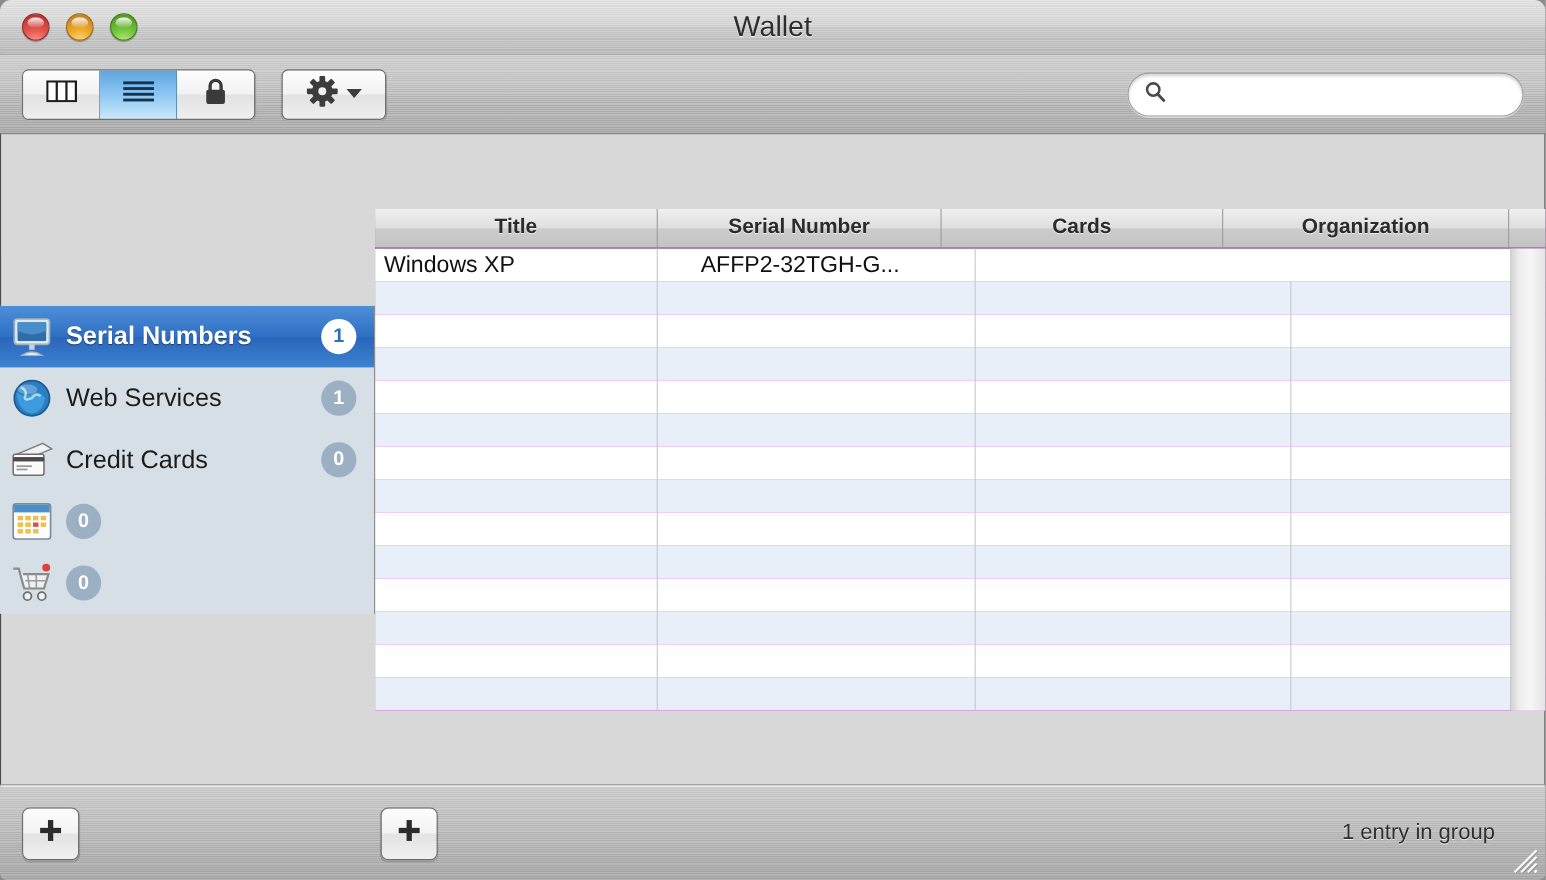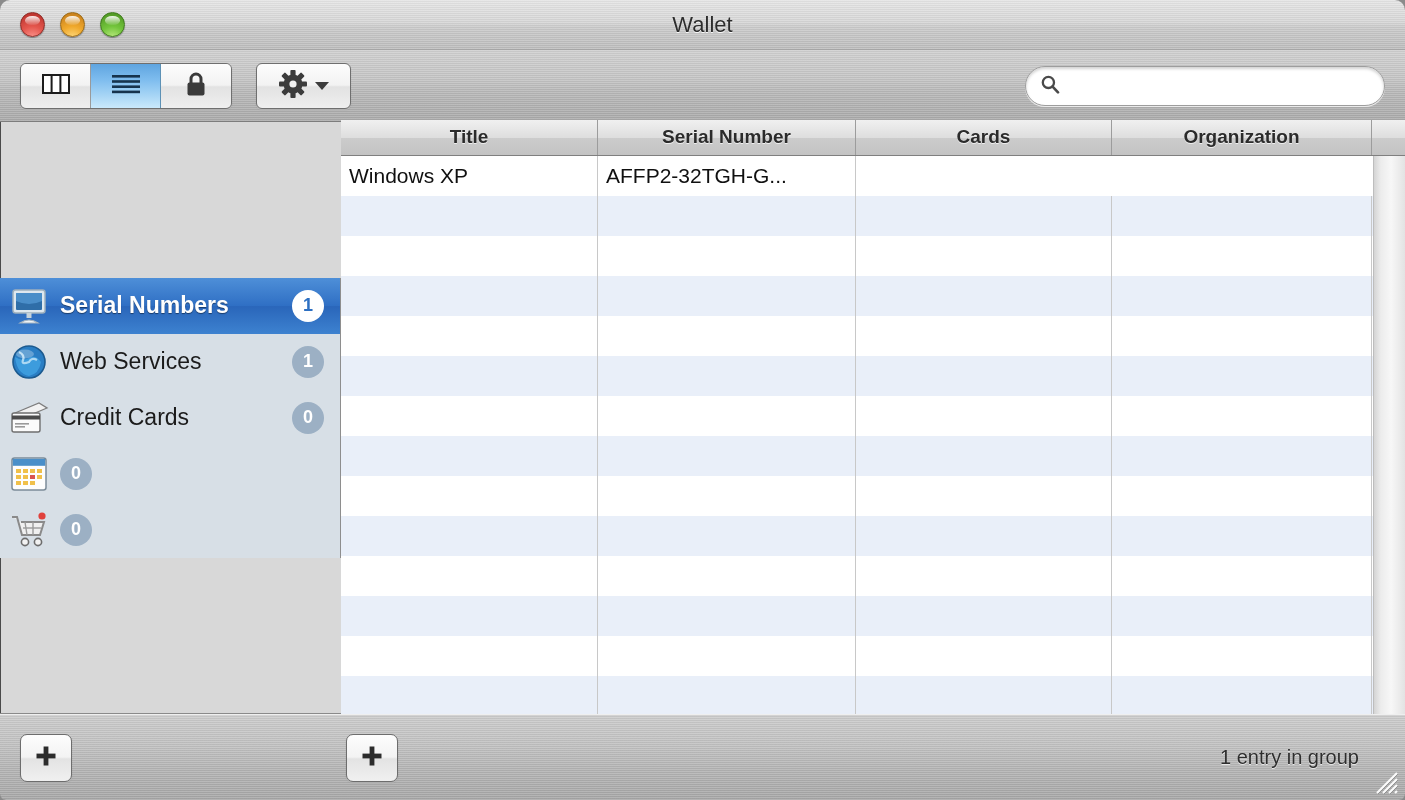--- a/index.html
+++ b/index.html
@@ -74,21 +74,21 @@
                   border: 1px solid #8e2b26; }
   .light.min    { background: radial-gradient(circle at 50% 115%, #ffe08a 0%, #f0a92c 45%, #c0781a 100%);
                   border: 1px solid #9b6a15; }
   .light.zoom   { background: radial-gradient(circle at 50% 115%, #c6f08b 0%, #73c53c 45%, #4a8f20 100%);
                   border: 1px solid #3f7a1c; }
 
   .window-title {
     position: absolute;
     left: 0; right: 0;
     text-align: center;
-    font-size: 22px;
+    font-size: 26px;
     color: #2d2d2d;
     text-shadow: 0 1px 0 rgba(255,255,255,0.85);
     font-weight: 400;
     z-index: 1;
   }
 
   
   .toolbar {
     position: relative;
     height: 72px;
@@ -280,22 +280,23 @@
   }
   .th:last-child { border-right: none; }
 
   .tbody {
     flex: 1;
     overflow: hidden;
     position: relative;
   }
   .trow {
     display: flex;
-    height: 40px;
+    height: 30px;
     cursor: default;
+    gap: 31px;
   }
   .trow.odd  { background: #ffffff; }
   .trow.even { background: #e9eff9; }
   .td {
     display: flex;
     align-items: center;
     padding: 0 8px;
     font-size: 21px;
     color: #101010;
     border-right: 1px solid #c8c8c8;

